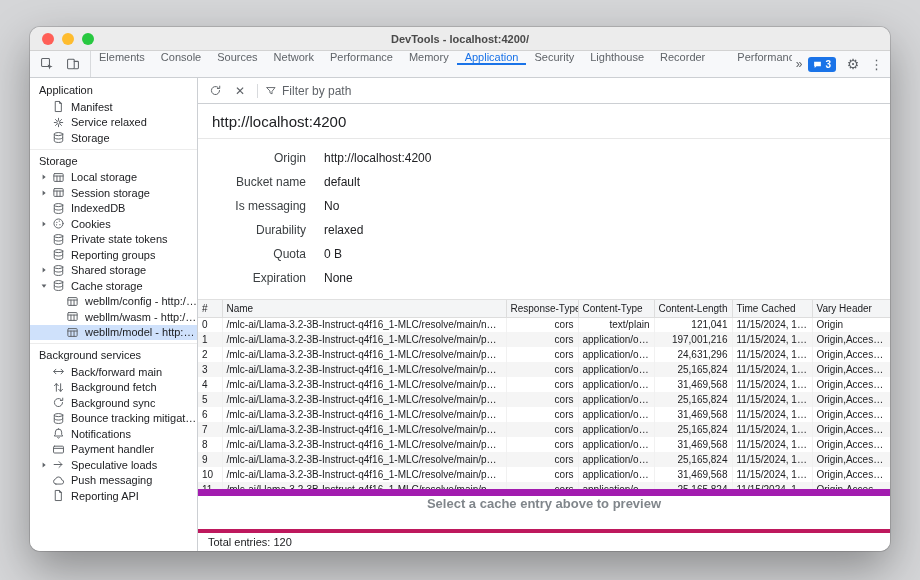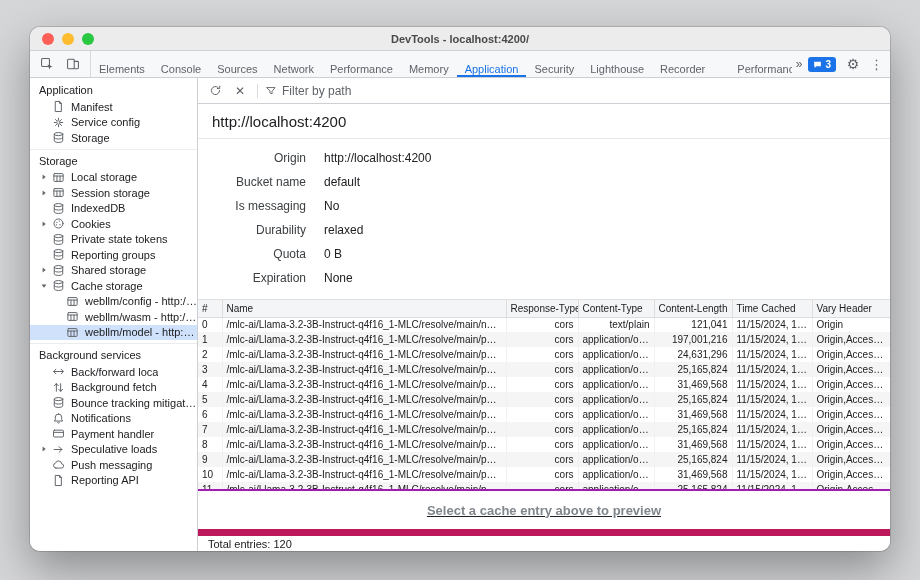--- a/index.html
+++ b/index.html
@@ -16,21 +16,21 @@
   .lights { position:absolute; left:12px; top:0; bottom:0; display:flex; align-items:center; gap:8px; }
   .light { width:12px; height:12px; border-radius:50%; }
   .light.red { background:#ff5f57; } .light.yellow { background:#febc2e; } .light.green { background:#28c840; }
   .title { flex:1; text-align:center; font-size:11px; font-weight:bold; color:#4a4a4a; }
 
   
   .tabbar { flex:0 0 27px; background:#f7f8fa; border-bottom:1px solid #cccfd3;
     display:flex; align-items:stretch; font-size:11px; color:#5f6368; }
   .tool-icons { display:flex; align-items:center; gap:2px; padding:0 5px; border-right:1px solid #d8dadd; }
   .icon-btn { width:24px; height:20px; display:flex; align-items:center; justify-content:center; border-radius:3px; }
-  .tab-strip { display:flex; align-items:flex-end; overflow:hidden; }
+  .tab-strip { display:flex; align-items:flex-start; overflow:hidden; }
   .tab { display:flex; align-items:center; gap:4px; padding:0 8px; border-bottom:2px solid transparent; white-space:nowrap; }
   .tab.active { color:#1a73e8; border-bottom-color:#1a73e8; }
   .tab.insights { margin-left:16px; }
   .tabbar-right { margin-left:auto; display:flex; align-items:center; gap:7px; padding:0 8px 0 4px; }
   .overflow-chevron { font-size:12px; letter-spacing:-1px; }
   .issues-pill { background:#1a73e8; color:#fff; height:15px; border-radius:3px;
     display:flex; align-items:center; gap:3px; padding:0 5px; font-size:10px; font-weight:bold; }
   .glyph-btn { font-size:14px; color:#5f6368; width:20px; text-align:center; }
   .kebab { font-size:13px; width:12px; }
 
@@ -71,24 +71,24 @@
   thead th { height:17px; background:#f4f5f6; font-weight:normal; text-align:left; color:#202124;
     padding:0 4px; border-right:1px solid #ddd; border-bottom:1px solid #ddd;
     white-space:nowrap; overflow:hidden; }
   thead th:last-child { border-right:none; }
   td { height:15px; padding:0 4px; color:#202124; border-right:1px solid #f1f1f1;
     white-space:nowrap; overflow:hidden; text-overflow:ellipsis; }
   td:last-child { border-right:none; }
   tbody tr:nth-child(even) { background:#f5f5f5; }
   td.num { text-align:right; }
 
-  .preview { flex:1; min-height:0; border-top:2px solid #a21caf; display:flex; align-items:center; justify-content:center;text-decoration:underline; }
+  .preview { flex:1; min-height:0; border-top:7px solid #a21caf; display:flex; justify-content:center; }
   .preview-text { color:#80868b; font-weight:bold; font-size:13px; }
 
-  .statusbar { flex:0 0 22px; border-top:7px solid #be185d; display:flex; align-items:center;
+  .statusbar { flex:0 0 22px; border-top:4px solid #be185d; display:flex; align-items:center;
     padding:0 10px; font-size:11px; color:#202124; }
 </style>
 </head>
 <body>
 
 <div class="window">
 
   <div class="titlebar">
     <div class="lights">
       <span class="light red"></span>
@@ -180,21 +180,21 @@
               <span class="lbl">Manifest</span>
             </div>
             <div class="srow">
               <span class="exp"></span>
               <span class="icn">
                 <svg viewBox="0 0 16 16" width="13" height="13" fill="none" stroke="#5f6368" stroke-width="1.2" stroke-linecap="round" stroke-linejoin="round">
                   <circle cx="8" cy="8" r="2.1"></circle>
                   <path d="M8 2.8v2M8 11.2v2M2.8 8h2M11.2 8h2M4.3 4.3l1.4 1.4M10.3 10.3l1.4 1.4M11.7 4.3l-1.4 1.4M5.7 10.3l-1.4 1.4"></path>
                 </svg>
               </span>
-              <span class="lbl">Service config</span>
+              <span class="lbl">Service relaxed</span>
             </div>
             <div class="srow">
               <span class="exp"></span>
               <span class="icn">
                 <svg viewBox="0 0 16 16" width="13" height="13" fill="none" stroke="#5f6368" stroke-width="1.2" stroke-linecap="round" stroke-linejoin="round">
                   <ellipse cx="8" cy="3.8" rx="5.2" ry="1.9"></ellipse>
                   <path d="M2.8 3.8v8.4c0 1 2.3 1.9 5.2 1.9s5.2-.9 5.2-1.9V3.8"></path>
                   <path d="M2.8 8c0 1 2.3 1.9 5.2 1.9s5.2-.9 5.2-1.9"></path>
                 </svg>
               </span>
@@ -341,30 +341,40 @@
           </div>
           <div class="section">
             <div class="section-title">Background services</div>
             <div class="srow">
               <span class="exp"></span>
               <span class="icn">
                 <svg viewBox="0 0 16 16" width="13" height="13" fill="none" stroke="#5f6368" stroke-width="1.2" stroke-linecap="round" stroke-linejoin="round">
                   <path d="M4.8 5.2L2 8l2.8 2.8M11.2 5.2L14 8l-2.8 2.8M2.4 8h11.2"></path>
                 </svg>
               </span>
-              <span class="lbl">Back/forward loca</span>
+              <span class="lbl">Back/forward main</span>
             </div>
             <div class="srow">
               <span class="exp"></span>
               <span class="icn">
                 <svg viewBox="0 0 16 16" width="13" height="13" fill="none" stroke="#5f6368" stroke-width="1.2" stroke-linecap="round" stroke-linejoin="round">
                   <path d="M5.4 12.6V3.6M5.4 3.4L3 5.8M5.4 3.4l2.4 2.4M10.6 3.4v9M10.6 12.6L8.2 10.2M10.6 12.6l2.4-2.4"></path>
                 </svg>
               </span>
               <span class="lbl">Background fetch</span>
+            </div>
+            <div class="srow">
+              <span class="exp"></span>
+              <span class="icn">
+                <svg viewBox="0 0 16 16" width="13" height="13" fill="none" stroke="#5f6368" stroke-width="1.2" stroke-linecap="round" stroke-linejoin="round">
+                  <path d="M13 8a5 5 0 1 1-1.9-3.9"></path>
+                  <path d="M13.2 2.6v2.9h-2.9"></path>
+                </svg>
+              </span>
+              <span class="lbl">Background sync</span>
             </div>
             <div class="srow">
               <span class="exp"></span>
               <span class="icn">
                 <svg viewBox="0 0 16 16" width="13" height="13" fill="none" stroke="#5f6368" stroke-width="1.2" stroke-linecap="round" stroke-linejoin="round">
                   <ellipse cx="8" cy="3.8" rx="5.2" ry="1.9"></ellipse>
                   <path d="M2.8 3.8v8.4c0 1 2.3 1.9 5.2 1.9s5.2-.9 5.2-1.9V3.8"></path>
                   <path d="M2.8 8c0 1 2.3 1.9 5.2 1.9s5.2-.9 5.2-1.9"></path>
                 </svg>
               </span>

